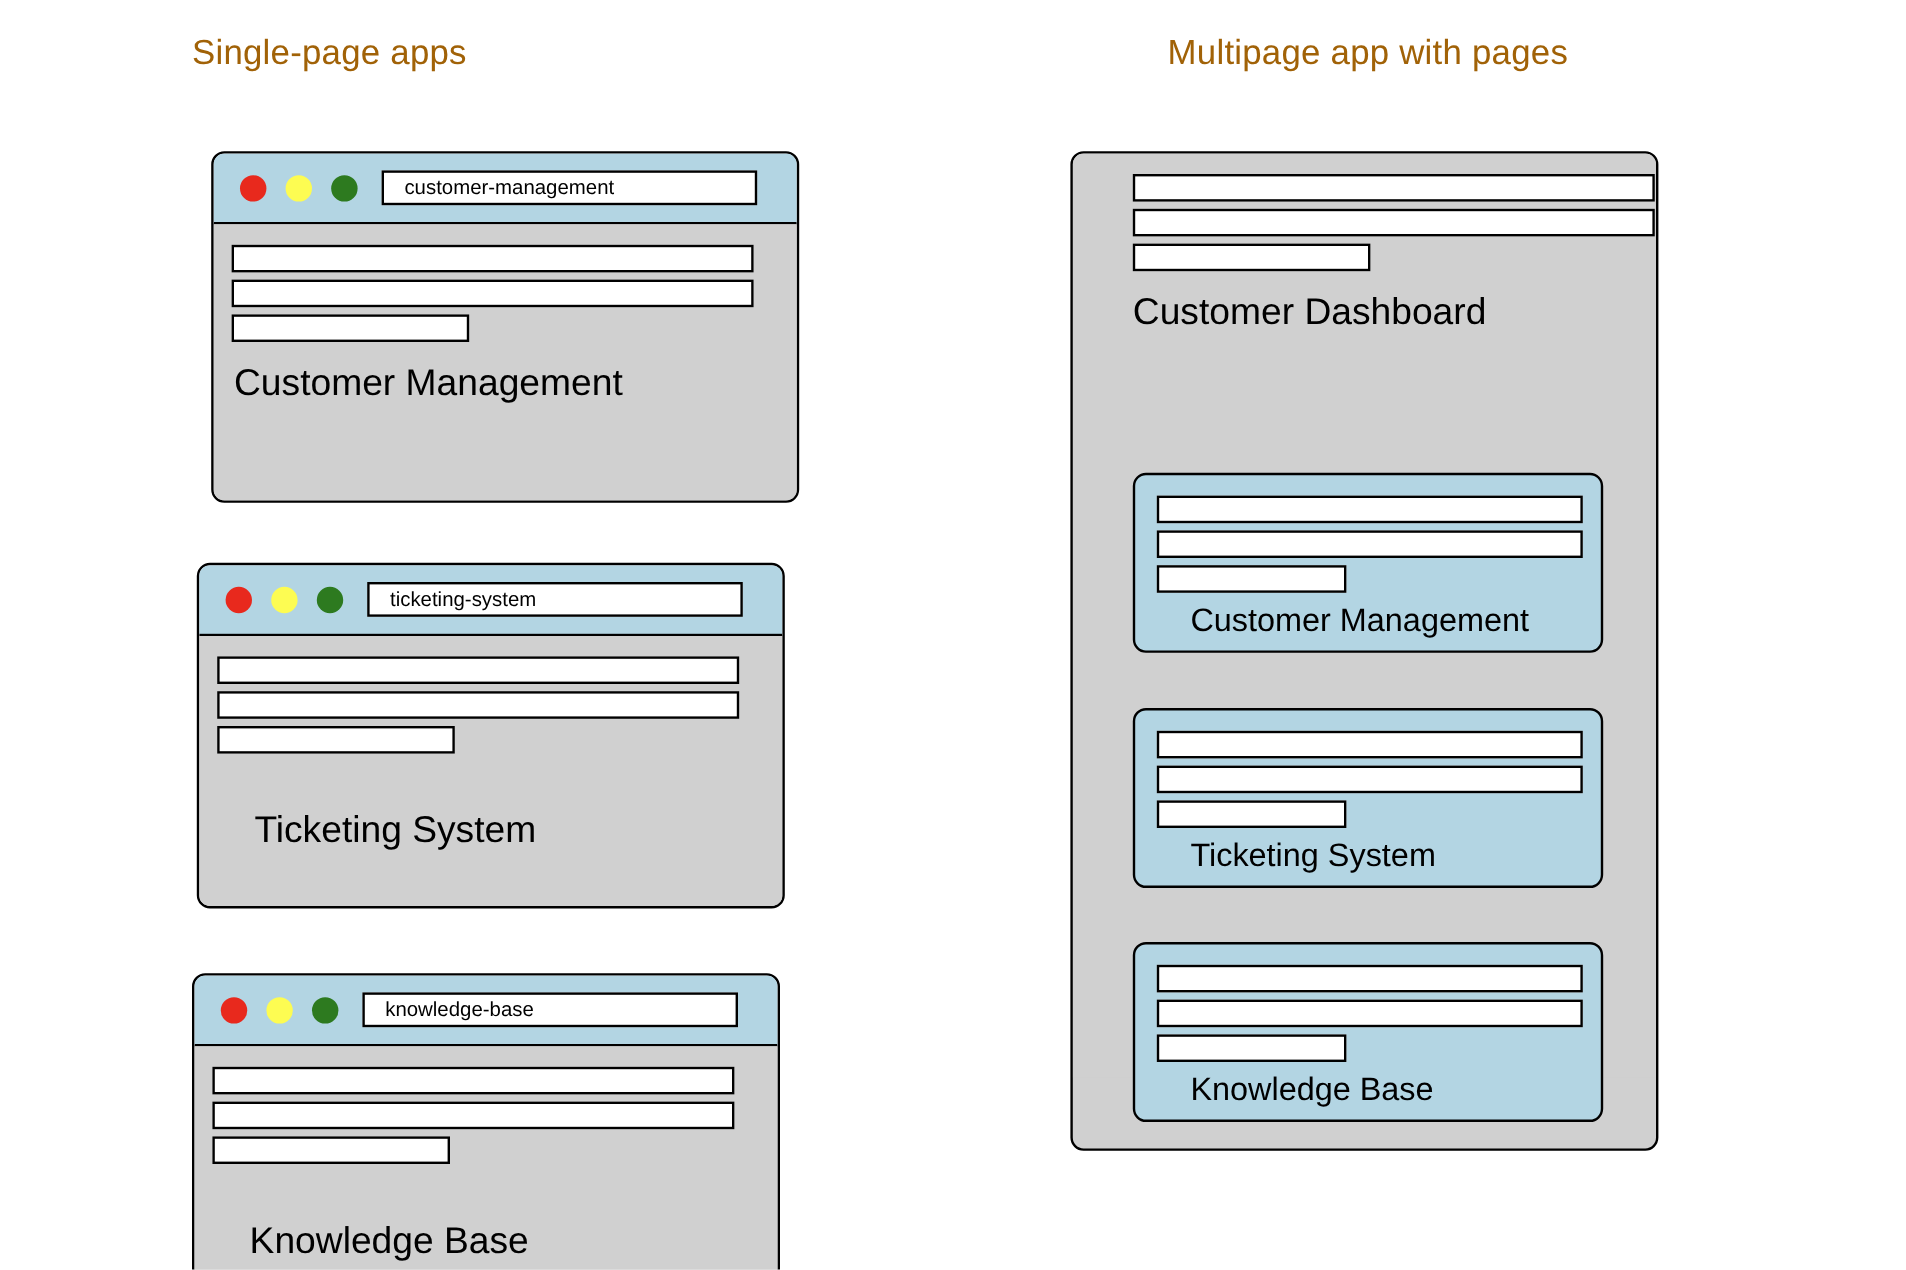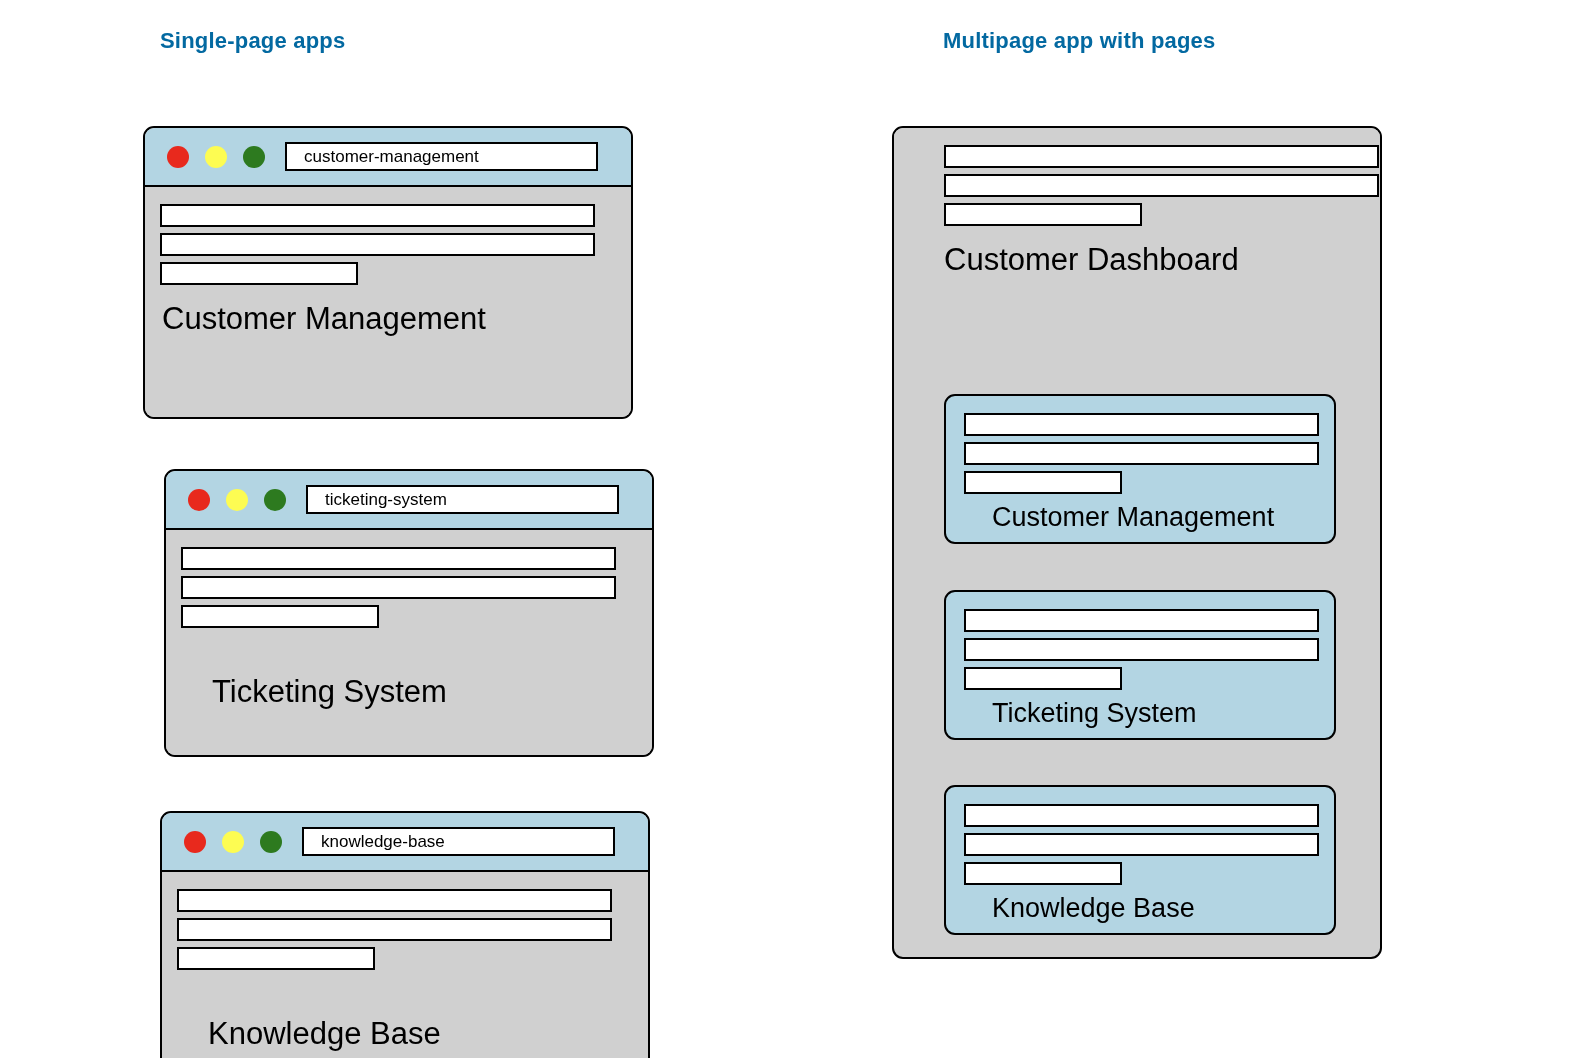--- a/index.html
+++ b/index.html
@@ -12,28 +12,28 @@
     height: 1058px;
     position: relative;
     overflow: hidden;
     font-family: "Liberation Sans", sans-serif;
     color: #000000;
   }
 
   
   .col-heading {
     position: absolute;
-    font-size: 22px;
-    font-weight: 700;
+    font-size: 29px;
+    font-weight: 400;
     letter-spacing: 0.2px;
-    color: #0369a1;
+    color: #a16207;
     white-space: nowrap;
   }
   #heading-left  { left: 160px;  top: 28px; }
-  #heading-right { left: 943px;  top: 28px; }
+  #heading-right { left: 973px;  top: 28px; }
 
   
   .browser-window {
     position: absolute;
     box-sizing: border-box;
     border: 2.4px solid #000000;
     border-radius: 11px;
     background: #d0d0d0;
     overflow: hidden;
   }
@@ -118,21 +118,21 @@
     line-height: 1;
   }
 </style>
 </head>
 <body>
 
 <div class="col-heading" id="heading-left">Single-page apps</div>
 
 <div class="col-heading" id="heading-right">Multipage app with pages</div>
 
-<div class="browser-window" id="win-customer-management" style="left:143px; top:126px; width:490px; height:293px;">
+<div class="browser-window" id="win-customer-management" style="left:176px; top:126px; width:490px; height:293px;">
 
   <div class="titlebar">
     <div class="dots">
       <span class="dot dot-red"></span>
       <span class="dot dot-yellow"></span>
       <span class="dot dot-green"></span>
     </div>
     <div class="urlbar" style="width:313px;">customer-management</div>
   </div>
 

